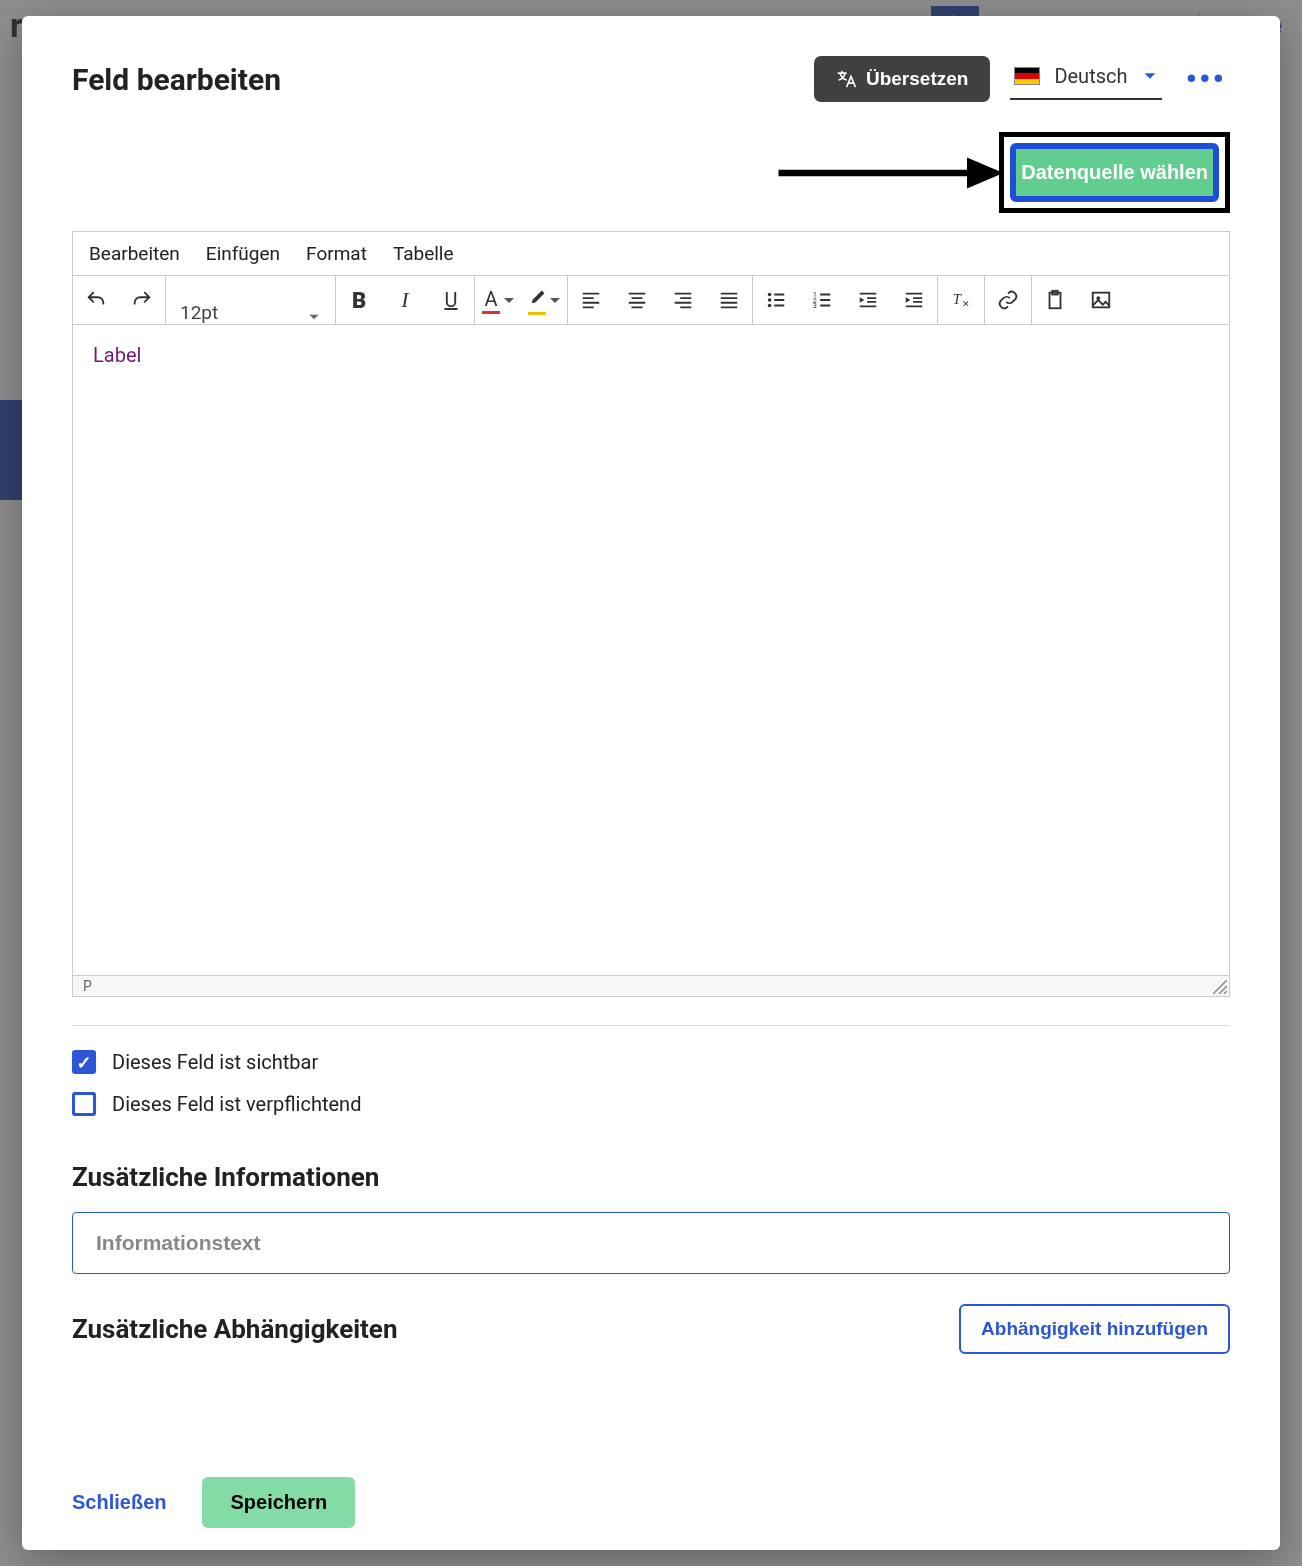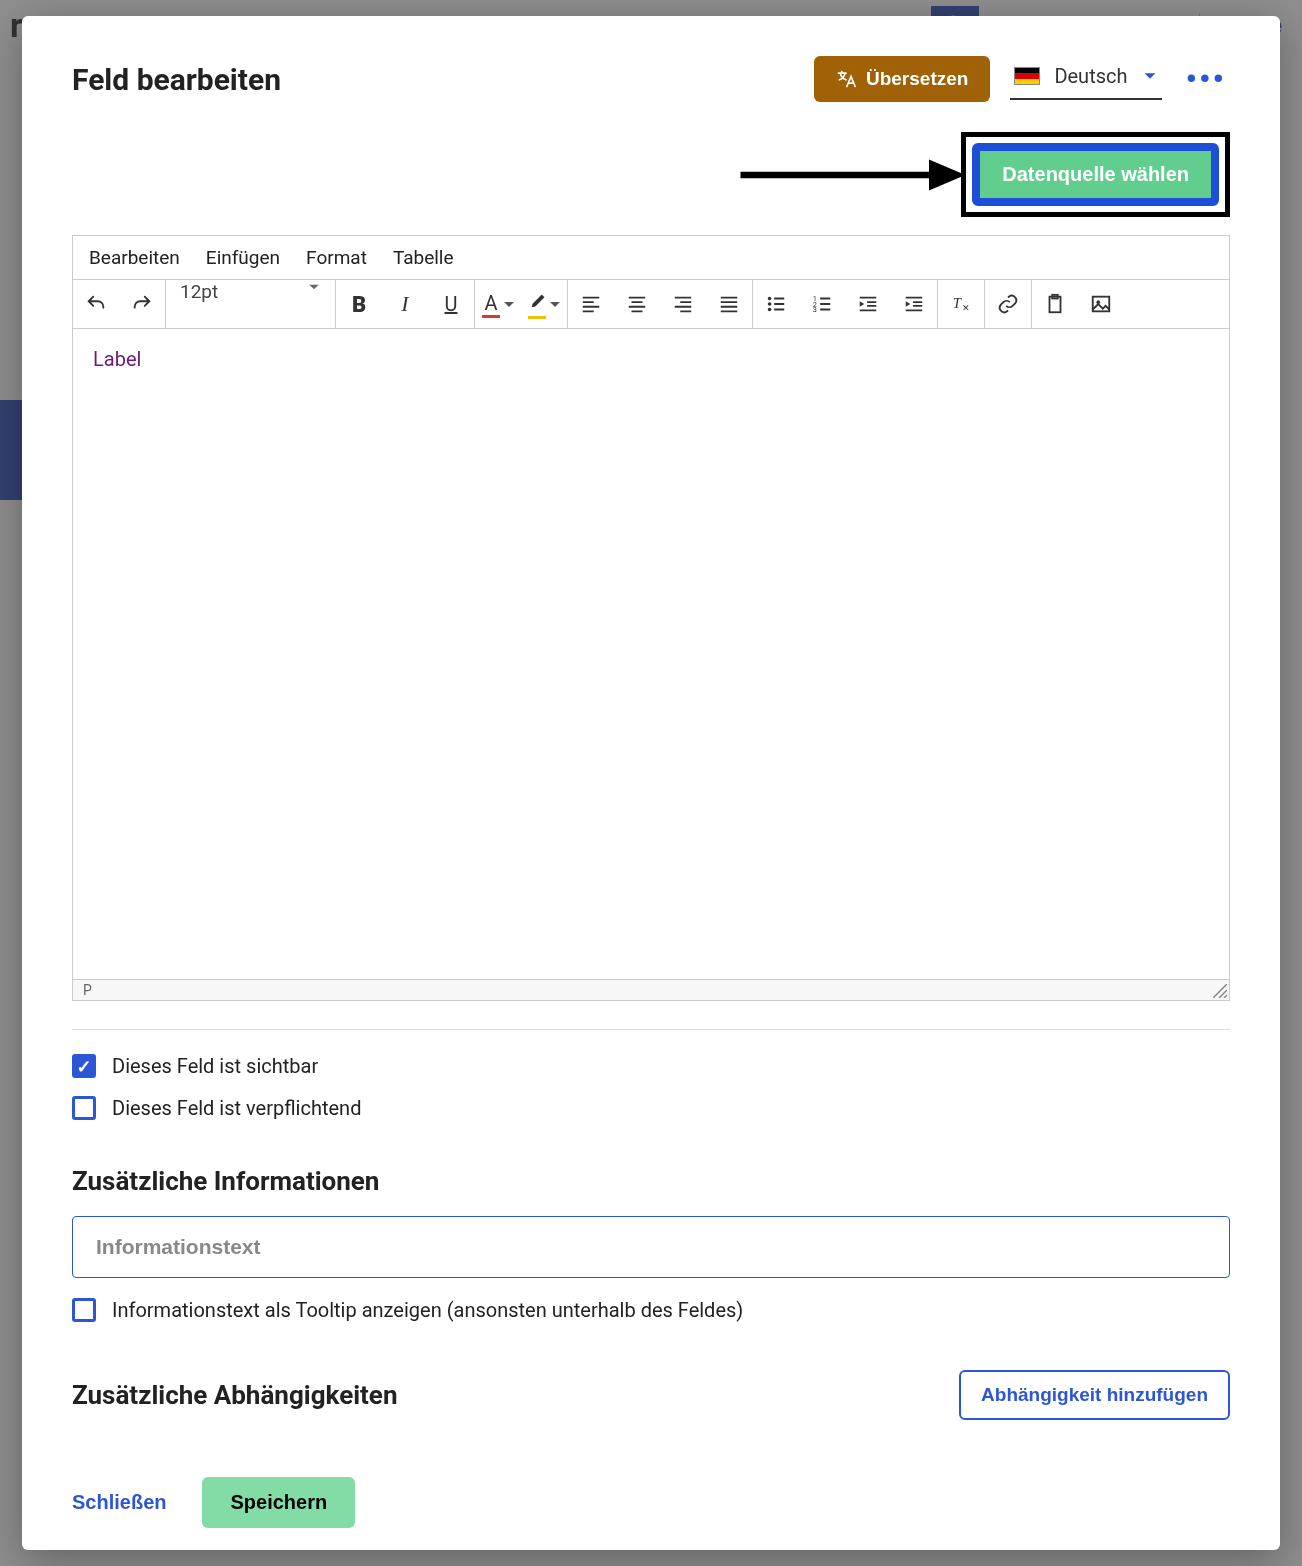--- a/index.html
+++ b/index.html
@@ -19,43 +19,43 @@
 
   
   .modal { position: absolute; left: 22px; top: 16px; right: 22px; bottom: 16px; background: #fff; border-radius: 6px; box-shadow: 0 10px 40px rgba(0,0,0,0.3); display: flex; flex-direction: column; overflow: hidden; }
   .modal-body { flex: 1 1 auto; overflow: hidden; padding: 40px 50px 0 50px; display:flex; flex-direction:column; }
   .modal-footer { flex: 0 0 auto; padding: 22px 50px; display:flex; justify-content:flex-start; gap: 36px; align-items:center; border-top: 1px solid transparent; }
 
   
   .header-row { display:flex; align-items:center; gap: 20px; margin-bottom: 30px; }
   .title { font-size: 30px; font-weight: 700; color:#222; flex:1; }
   .btn { border:none; border-radius:6px; font-weight:600; font-size:19px; padding: 12px 22px; cursor:pointer; display:inline-flex; align-items:center; gap:10px; }
-  .btn-primary { background:#a16207; color:#fff; }
+  .btn-primary { background:#404040; color:#fff;border-radius:7px; }
   .btn-green { background:#61ce8f; color:#fff; }
   .lang-select { display:flex; align-items:center; gap:14px; border-bottom:2px solid #333; padding: 6px 4px 10px 4px; cursor:pointer; }
   .flag { width:26px; height:18px; background: linear-gradient(#000 0 33%, #d00 33% 66%, #ffce00 66% 100%); border:1px solid #888; }
   .lang-label { font-size:20px; color:#333; }
   .chevron { color:#2d56d6; }
   .more-dots { color:#2d56d6; font-size:32px; letter-spacing:2px; cursor:pointer; padding:0 4px; font-weight:700; }
 
   
   .datasource-row { display:flex; justify-content:flex-end; align-items:center; gap: 20px; margin-bottom: 18px; }
   .arrow-anno { transform: scale(1.3); }
   .ds-highlight { border:5px solid #000; padding:6px; }
-  .ds-highlight .btn-green { border:8px solid #1d4ed8; padding: 12px 22px; font-size:20px; }
+  .ds-highlight .btn-green { border:6px solid #1d4ed8; padding: 12px 5px; font-size:20px; }
 
   
   .editor { border:1px solid #ccc; display:flex; flex-direction:column; flex: 0 0 auto; }
   .menubar { display:flex; gap: 26px; padding: 10px 16px; font-size:19px; color:#222; background:#fff; }
   .menubar span { cursor:pointer; }
   .toolbar { display:flex; border-top:1px solid #ccc; border-bottom:1px solid #ccc; background:#fff; flex-wrap:nowrap; }
   .tb-group { display:flex; border-right:1px solid #ccc; }
   .tb-btn { width:46px; height:48px; display:flex; align-items:center; justify-content:center; color:#333; cursor:pointer; font-size:20px; }
   .tb-btn svg { width:22px; height:22px; }
-  .fontsize { width:170px; height:48px; display:flex; align-items:flex-start; padding:0 14px; font-size:19px; color:#444; border-right:1px solid #ccc; cursor:pointer; justify-content:space-between; }
+  .fontsize { width:170px; height:48px; display:flex; align-items:flex-end; padding:0 14px; font-size:19px; color:#444; border-right:1px solid #ccc; cursor:pointer; justify-content:space-between; }
   .editor-content { height: 650px; padding: 18px 20px; font-size:20px; color:#701a75; background:#fff; position:relative; }
   .editor-status { border-top:1px solid #ccc; font-size:14px; color:#666; padding:2px 10px; background:#f7f7f7; }
   .editor-resize { position:absolute; right:2px; bottom:2px; width:14px; height:14px; }
   .status-wrap { position:relative; }
 
   .divider { height:1px; background:#ddd; margin: 28px 0 24px 0; }
 
   
   .check-row { display:flex; align-items:center; gap:16px; margin-bottom:18px; }
   .checkbox { width:24px; height:24px; border:3px solid #2d56d6; border-radius:3px; cursor:pointer; display:flex; align-items:center; justify-content:center; background:#fff; flex:0 0 auto; }
@@ -275,24 +275,20 @@
       <div class="check-label">Dieses Feld ist sichtbar</div>
     </div>
     <div class="check-row">
       <div class="checkbox"></div>
       <div class="check-label">Dieses Feld ist verpflichtend</div>
     </div>
 
     <div class="section-h">Zusätzliche Informationen</div>
     <input class="info-input" placeholder="Informationstext" style="">
 
-    <div class="check-row" style="margin-top:20px;">
-      <div class="checkbox"></div>
-      <div class="check-label">Informationstext als Tooltip anzeigen (ansonsten unterhalb des Feldes)</div>
-    </div>
 
     <div class="dep-row">
       <div class="section-h" style="margin:0">Zusätzliche Abhängigkeiten</div>
       <button class="dep-btn">
         <span>Abhängigkeit hinzufügen</span>
       </button>
     </div>
 
   </div>
 

